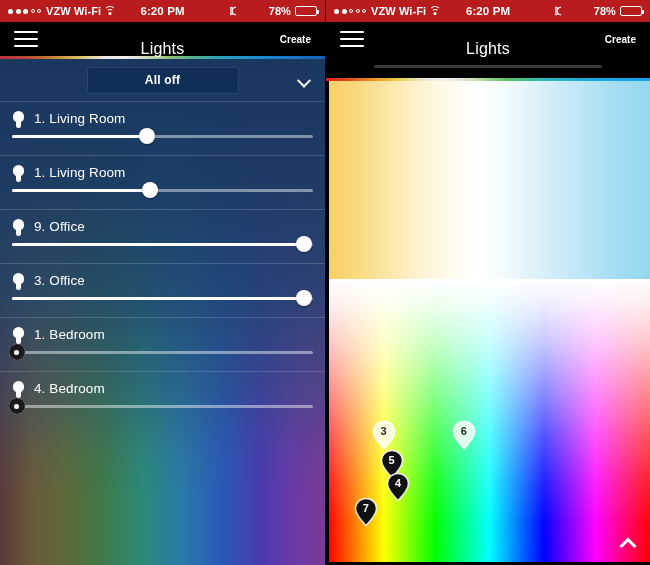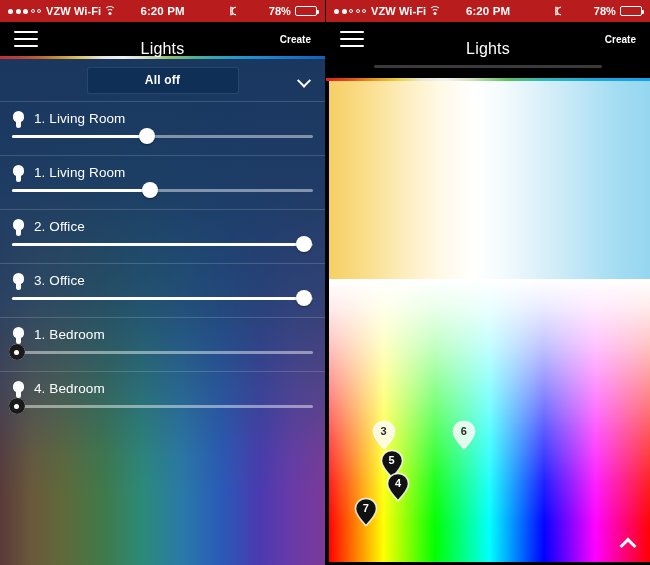--- a/index.html
+++ b/index.html
@@ -325,21 +325,21 @@
               <div class="slider">
                 <div class="track">
                   <div class="fill" style="width: 46%;"></div>
                 </div>
                 <div class="knob" style="left: 46%;"></div>
               </div>
             </div>
             <div class="light-row">
               <div class="row-head">
                 <span class="ic-bulb"></span>
-                <span class="row-label">2. Office</span>
+                <span class="row-label">9. Office</span>
               </div>
               <div class="slider">
                 <div class="track">
                   <div class="fill" style="width: 97%;"></div>
                 </div>
                 <div class="knob" style="left: 97%;"></div>
               </div>
             </div>
             <div class="light-row">
               <div class="row-head">

